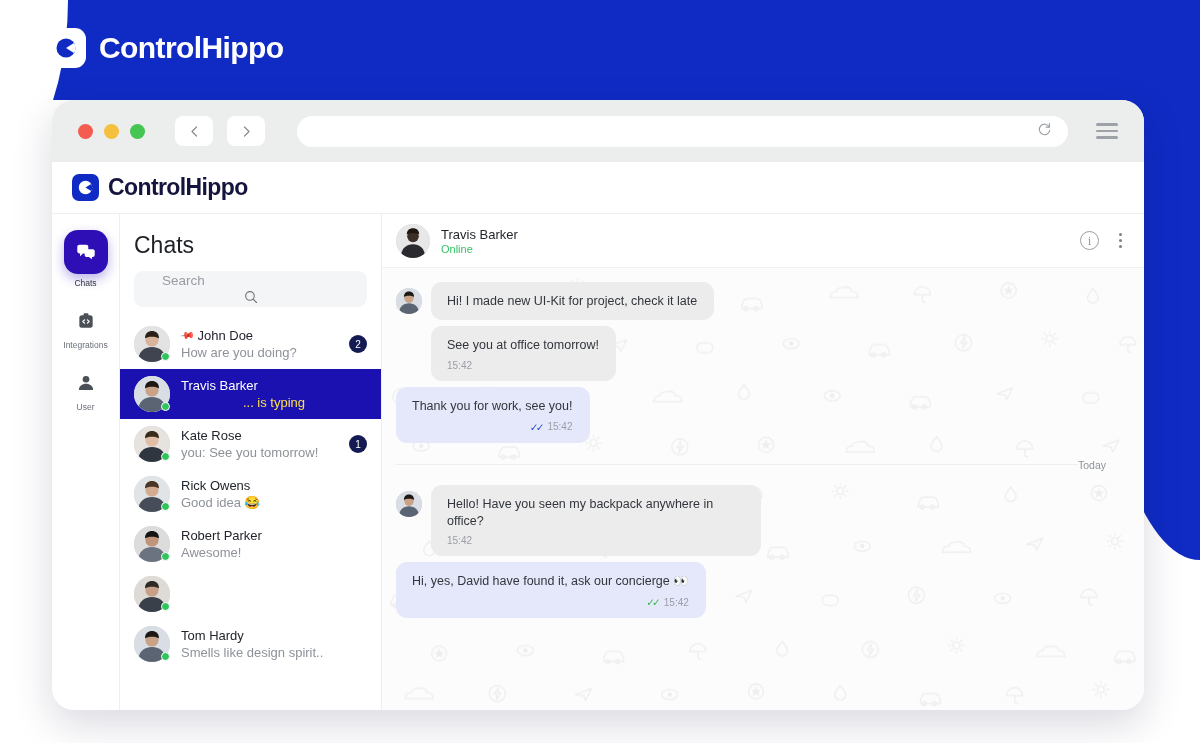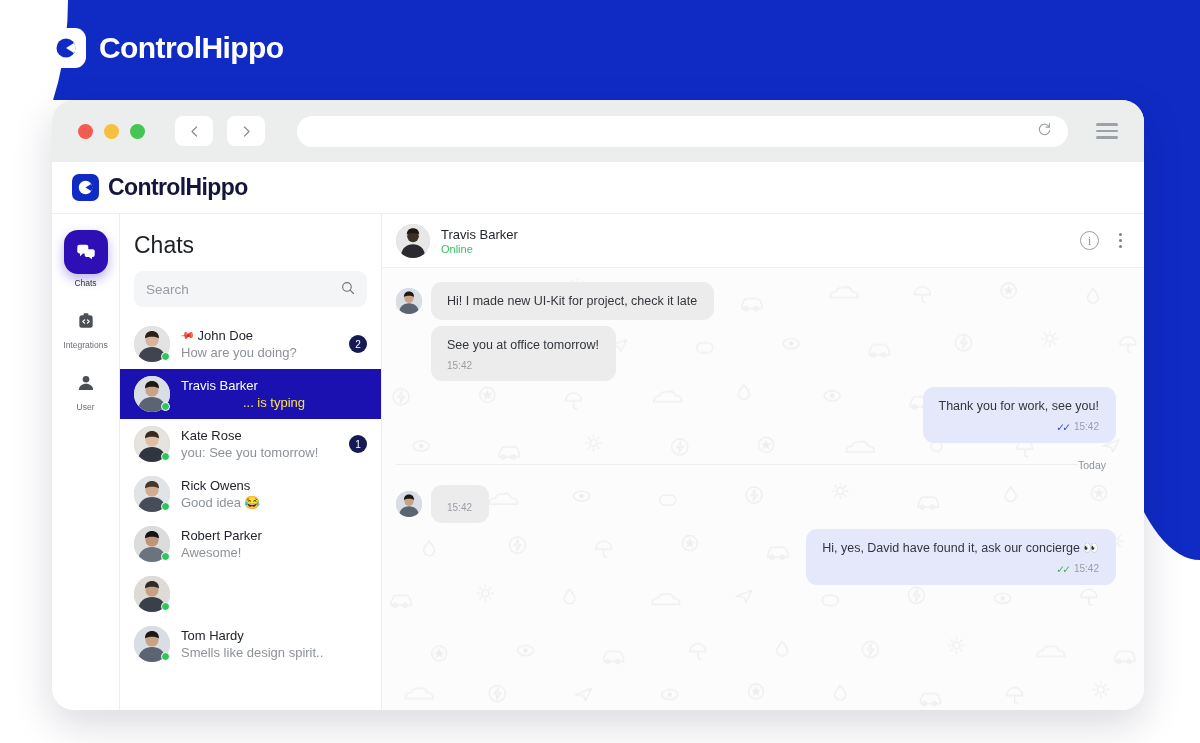--- a/index.html
+++ b/index.html
@@ -155,21 +155,21 @@
     display: flex; flex-direction: column;
     overflow: hidden;
   }
   .chatlist-title {
     font-size: 23px; color: #1d2026; font-weight: normal;
     padding: 18px 0 12px 14px;
   }
   .search-wrap { padding: 0 14px 12px 14px; }
   .search-box {
     height: 36px; background: #f4f5f7; border-radius: 9px;
-    display: flex; align-items: center; padding: 0 12px;
+    display: flex; align-items: center; padding: 0 12px; flex-direction: column;
   }
   .search-box input {
     flex: 1; border: none; outline: none; background: transparent;
     font-size: 13.5px; color: #6e737a; font-family: "Liberation Sans", sans-serif;
   }
   .search-box input::placeholder { color: #979ca3; }
   .search-icon { color: #6f747b; font-size: 13px; }
 
   .chat-rows { flex: 1; overflow: hidden; }
   .chat-row {
@@ -230,21 +230,21 @@
   .kebab span { width: 3px; height: 3px; border-radius: 50%; background: #7d8289; display:block; }
 
   .conv-scroll {
     flex: 1; position: relative; overflow: hidden;
     background: #fcfcfd;
   }
   .doodle-bg { position: absolute; inset: 0; opacity: 1; }
 
   .messages { position: relative; padding: 14px 28px 10px 14px; z-index: 2; }
   .msg-line { display: flex; align-items: flex-start; gap: 9px; margin-bottom: 6px; }
-  .msg-line.out { justify-content: flex-end; }
+  .msg-line.out { }
   .msg-av { width: 26px; height: 26px; border-radius: 50%; overflow: hidden; flex: 0 0 26px; margin-top: 6px; background: #cfd3d8; }
   .msg-av.spacer { visibility: hidden; }
   .bubble {
     background: #ececec;
     border-radius: 11px;
     padding: 11px 17px 10px 16px;
     max-width: 330px;
     position: relative;
   }
   .bubble.out { background: #e5e8fa; }
@@ -691,20 +691,21 @@
                    <div class="day-label">Today</div>
             </div>
             <div class="msg-line">
               <div class="msg-av"><svg width="26" height="26" viewBox="0 0 36 36">
     <rect width="36" height="36" fill="#d9dee4"></rect>
     <path d="M4 36 C4 26 10 21 18 21 C26 21 32 26 32 36 Z" fill="#5b6472"></path>
     <circle cx="18" cy="14" r="6.6" fill="#c9a287"></circle>
     <path d="M11 12.4 C11 7.2 14.2 5 18 5 C21.8 5 25 7.2 25 12.4 C22.2 10.2 13.8 10.2 11 12.4 Z" fill="#1d1813"></path>
   </svg></div>
               <div class="bubble">
+                <div class="bubble-text">Hello! Have you seen my backpack anywhere in office?</div>
                 <div class="bubble-foot left">
                   <span class="bubble-time">15:42</span>
                 </div>
               </div>
             </div>
             <div class="msg-line out">
               <div class="bubble out">
                 <div class="bubble-text">Hi, yes, David have found it, ask our concierge 👀</div>
                 <div class="bubble-foot">
                   <span class="ticks green">✓✓</span>

